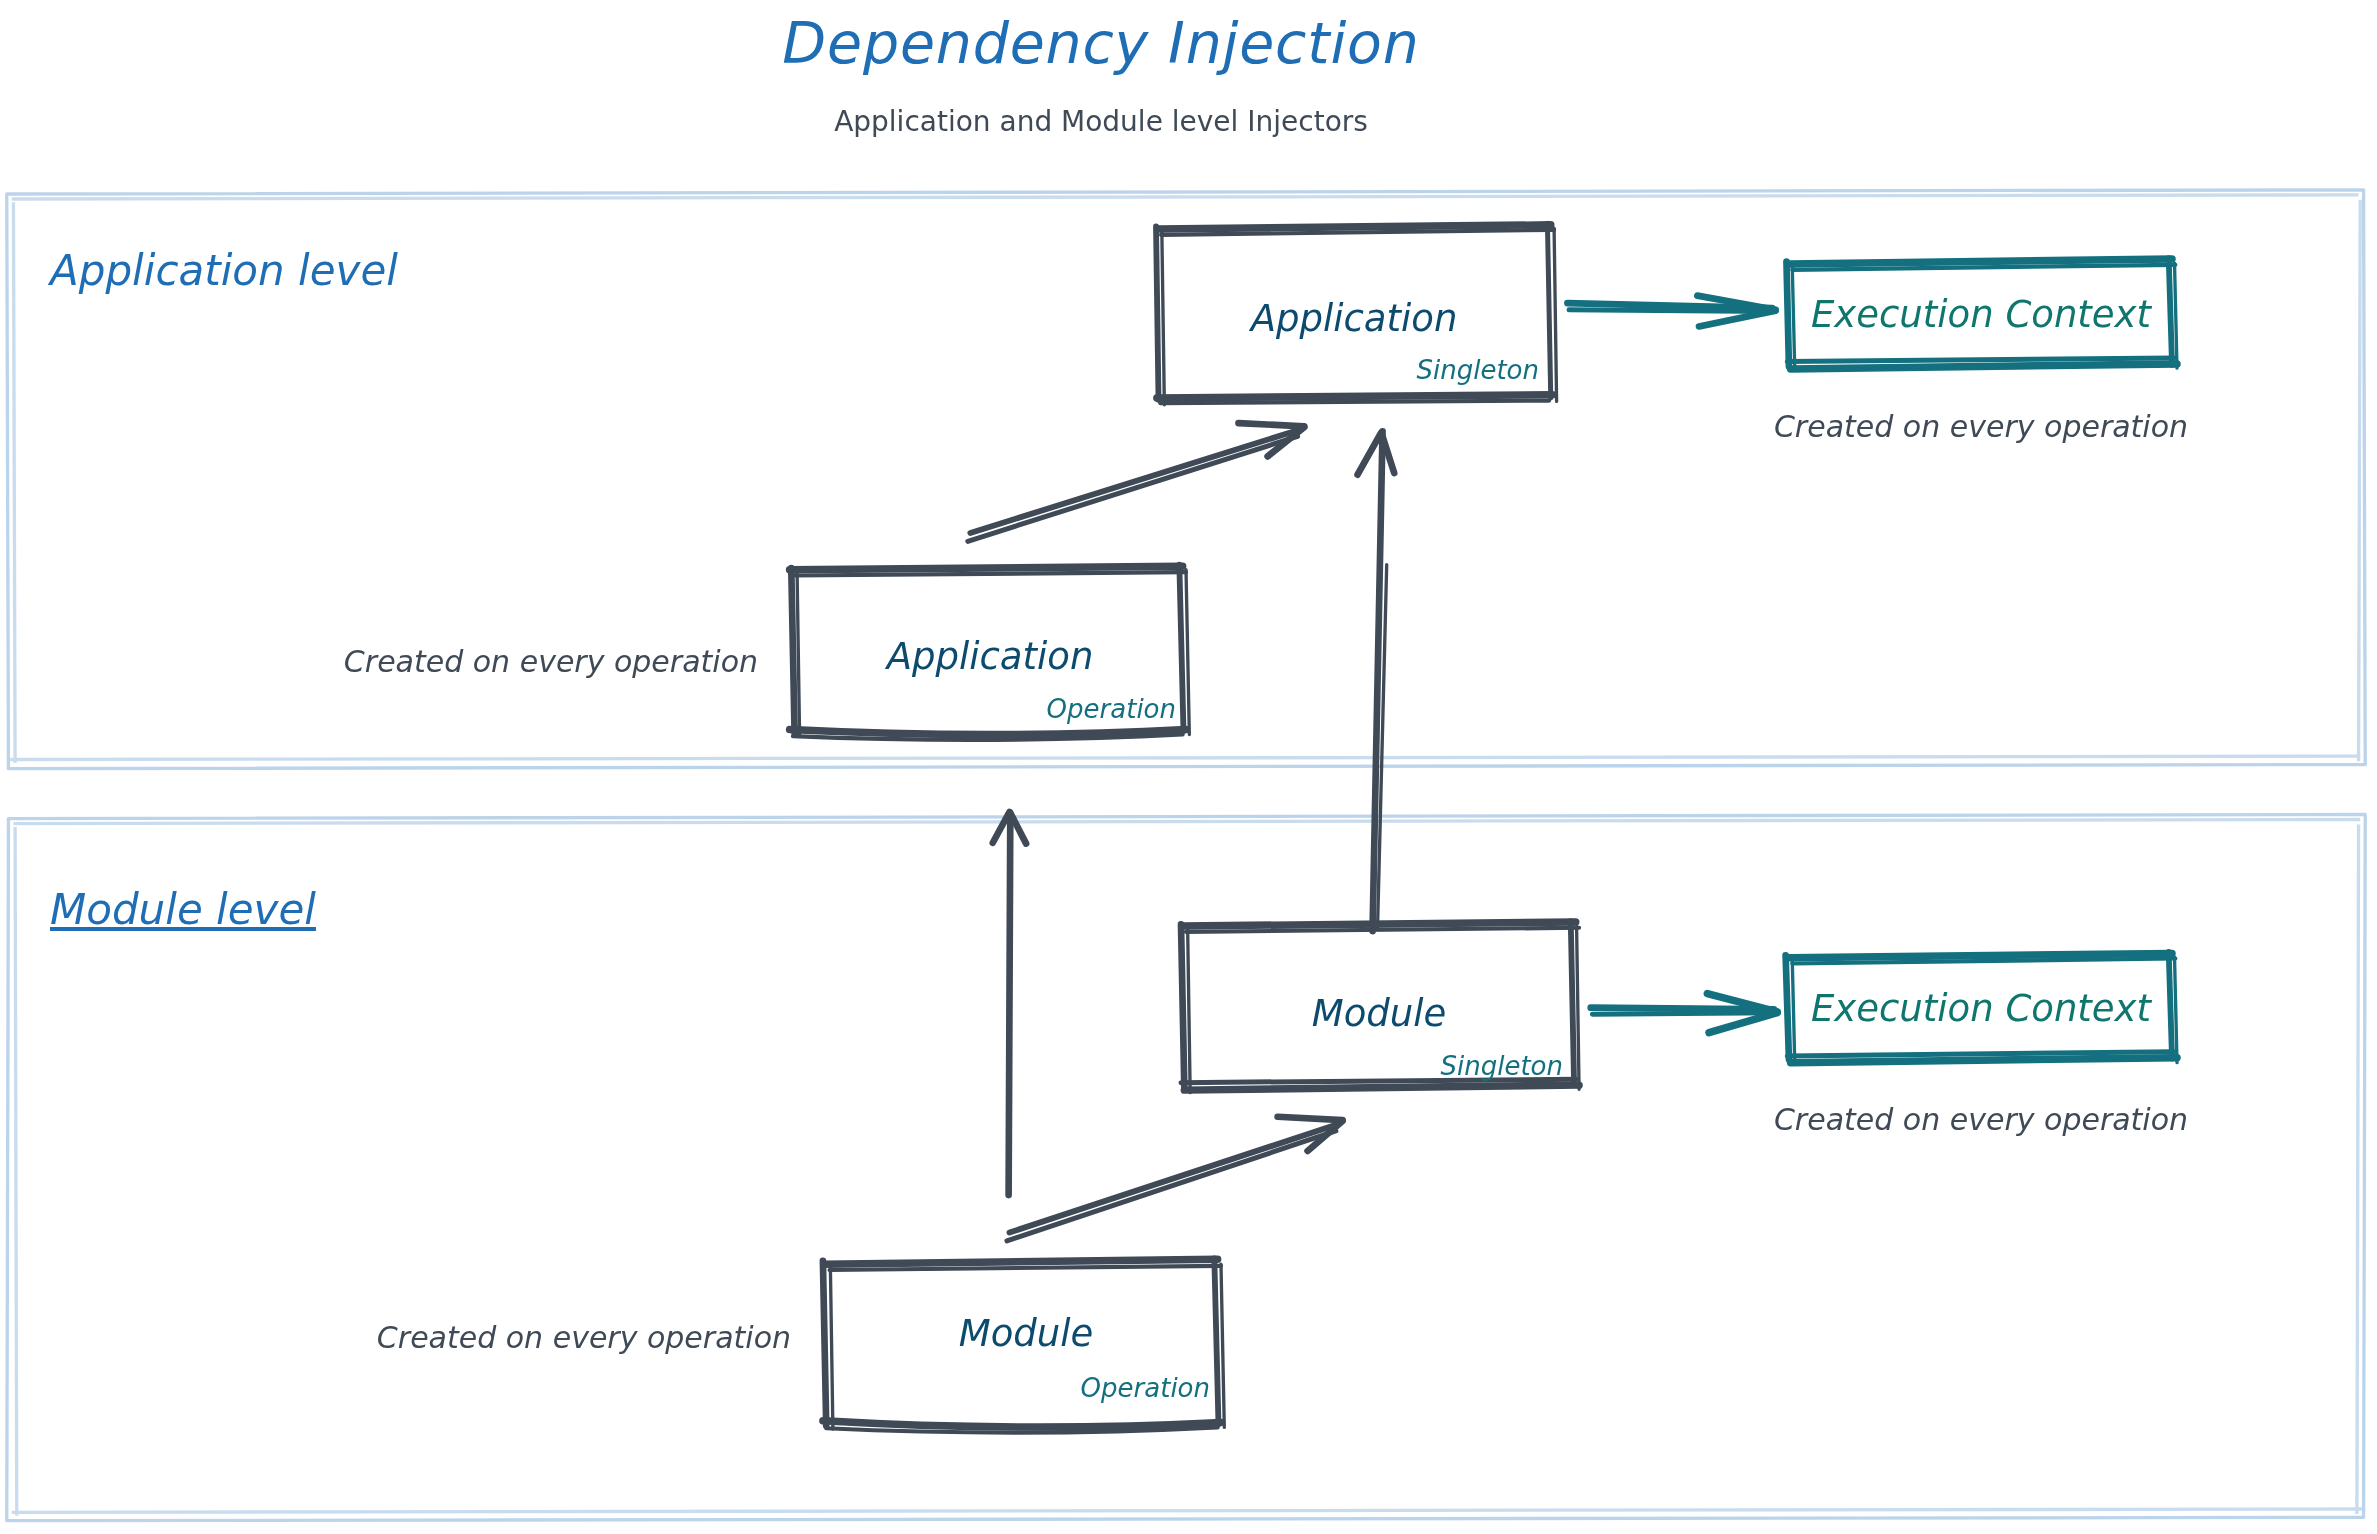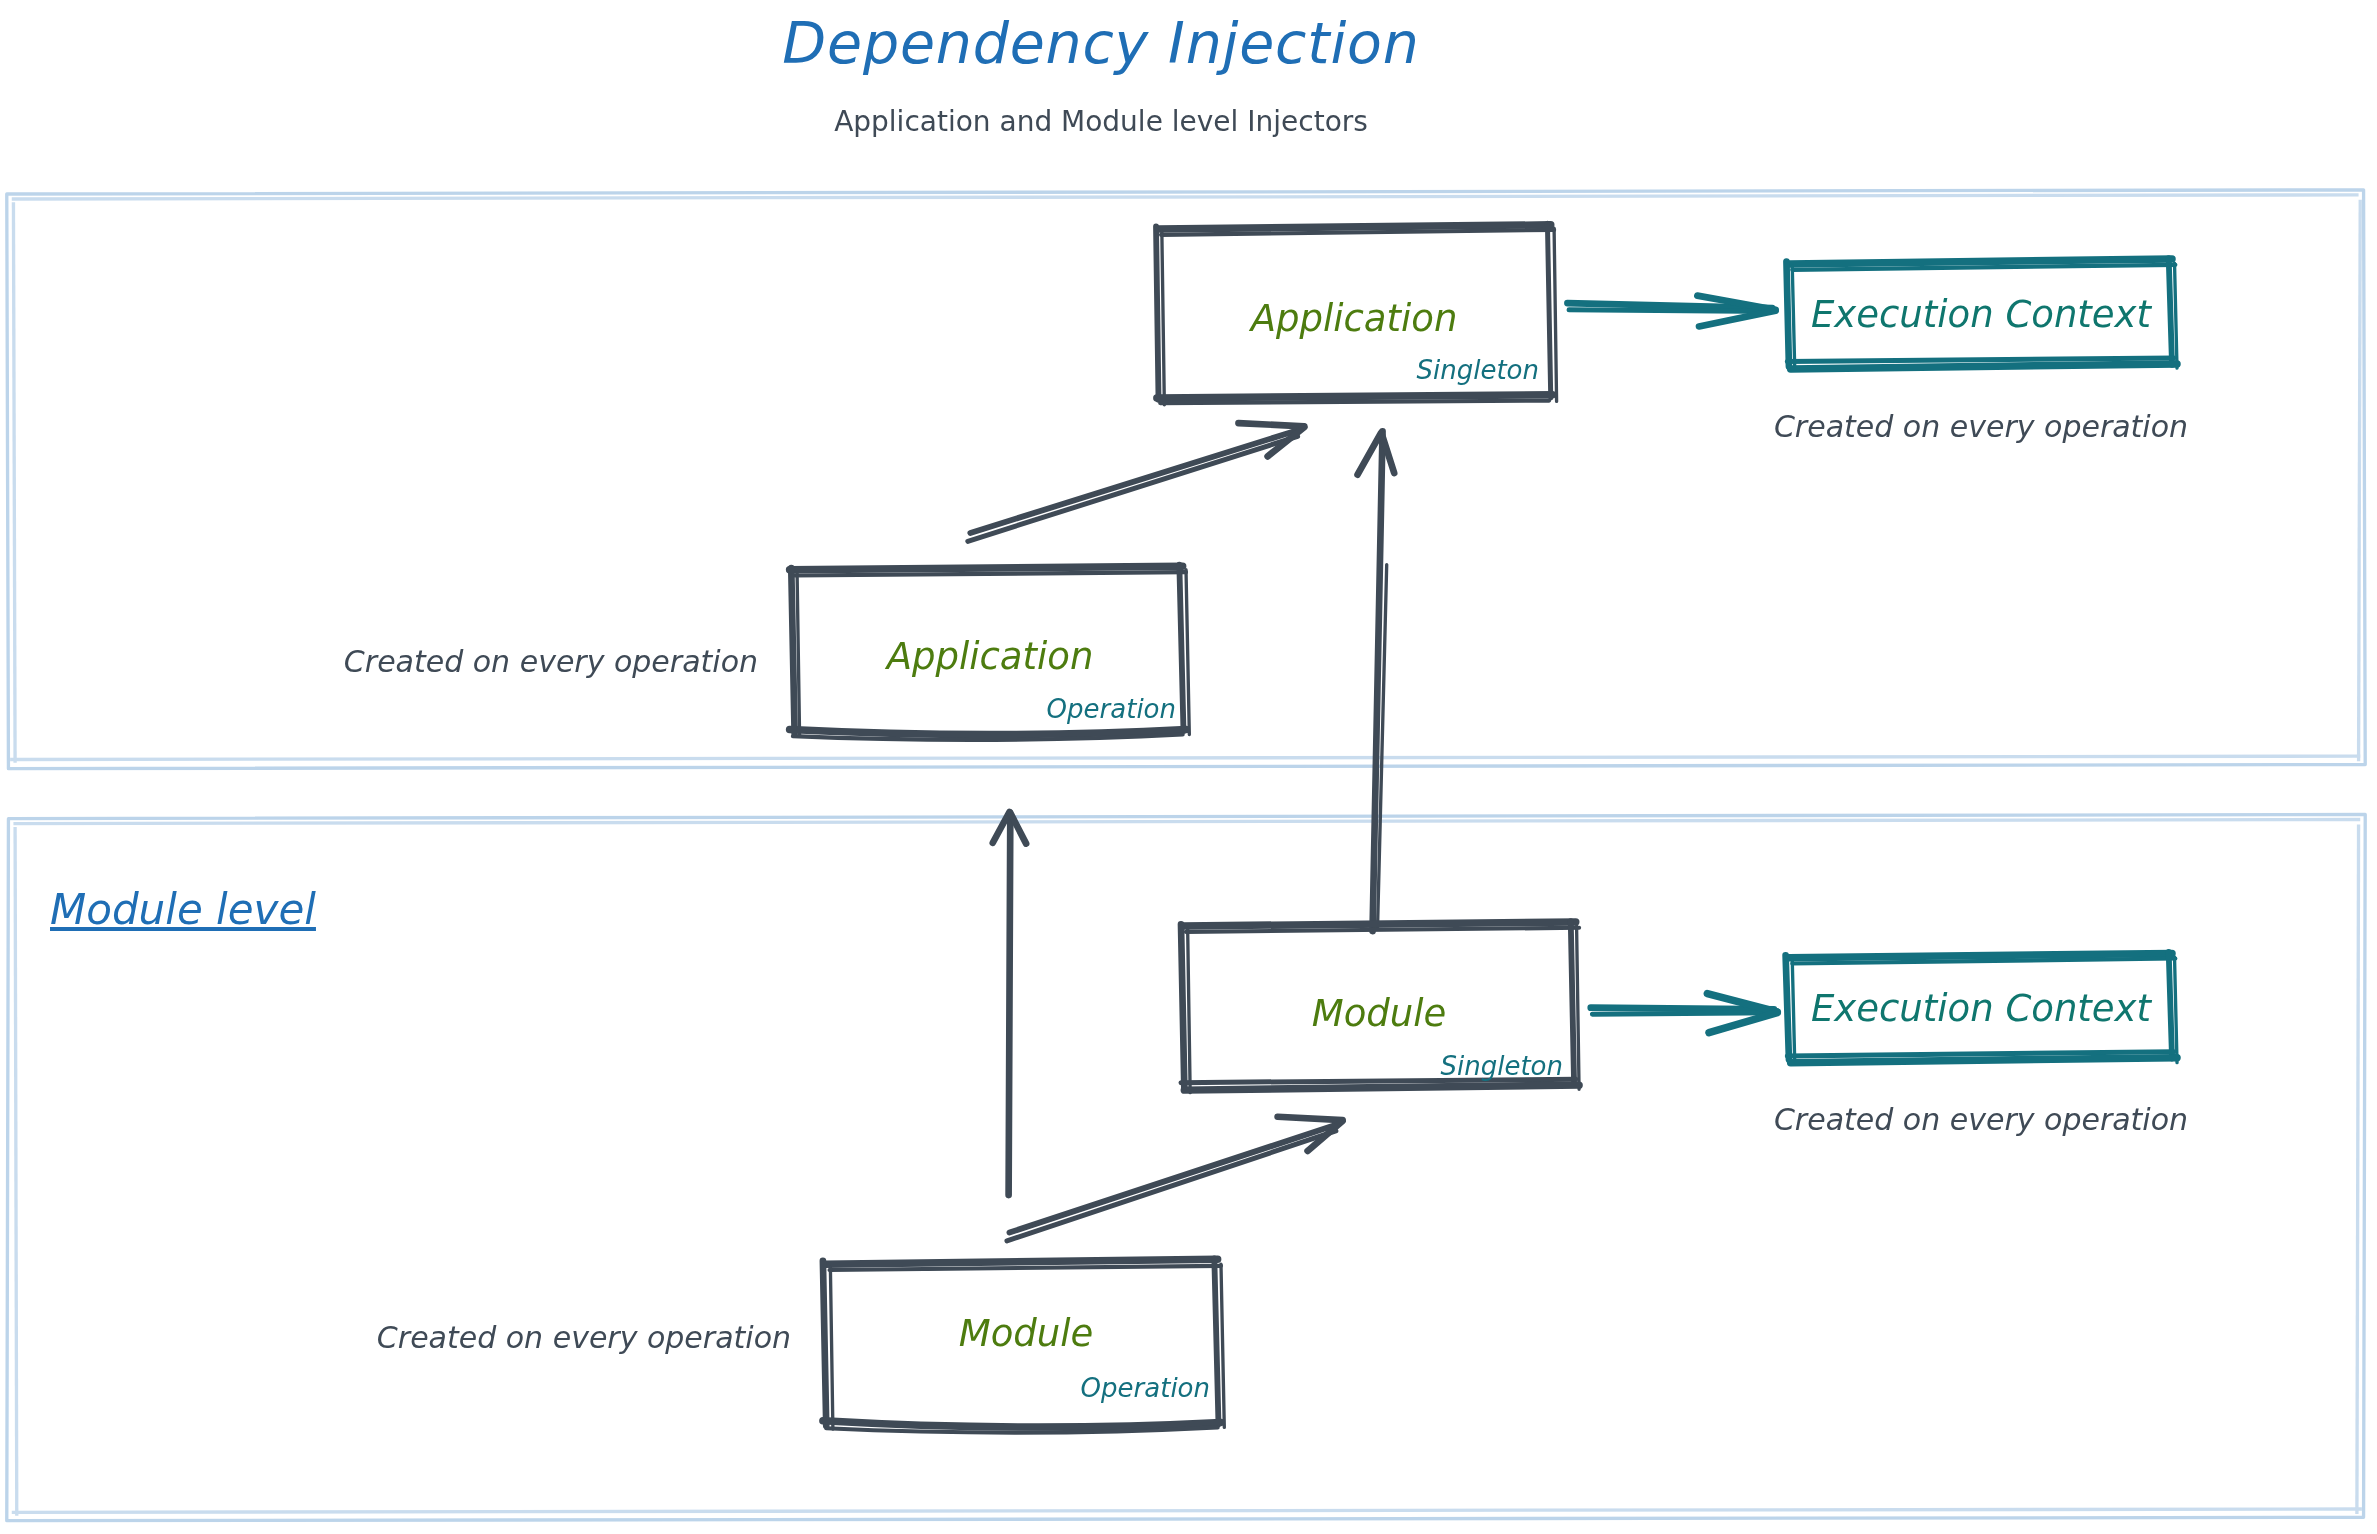--- a/index.html
+++ b/index.html
@@ -41,21 +41,21 @@
     font-size: 28px;
     color: #3f4a56;
   }
   .zone-label {
     font-size: 42px;
     color: #1f6eb5;
     font-style: italic;
   }
   .node-title {
     font-size: 37px;
-    color: #4d7c0f;
+    color: #0c4a6e;
     font-style: italic;
   }
   .node-sub {
     font-size: 26px;
     color: #14707f;
     font-style: italic;
   }
   .ec-title {
     font-size: 37px;
     color: #0f766e;
@@ -199,20 +199,21 @@
       <path d="M 1192 1012 L 1212 975" fill="none" stroke="#3f4a56" stroke-width="8" stroke-linecap="round"></path>
       <path d="M 1232 1013 L 1213 976" fill="none" stroke="#3f4a56" stroke-width="8" stroke-linecap="round"></path>
     </g>
 
   </svg>
 
   <div class="lbl title ctr" style="left:1101px; top:15px;">Dependency Injection</div>
 
   <div class="lbl subtitle ctr" style="left:1101px; top:108px;">Application and Module level Injectors</div>
 
+  <div class="lbl zone-label" style="left:50px; top:250px;">Application level</div>
 
   <div class="lbl zone-label" style="left:50px; top:889px;text-decoration:underline;">Module level</div>
 
   <div class="lbl node-title ctr" style="left:1354px; top:300px;">Application</div>
   <div class="lbl node-sub rgt" style="left:1539px; top:357px;">Singleton</div>
 
   <div class="lbl ec-title ctr" style="left:1981px; top:296px;">Execution Context</div>
   <div class="lbl note ctr" style="left:1981px; top:412px;">Created on every operation</div>
 
   <div class="lbl node-title ctr" style="left:990px; top:638px;">Application</div>

